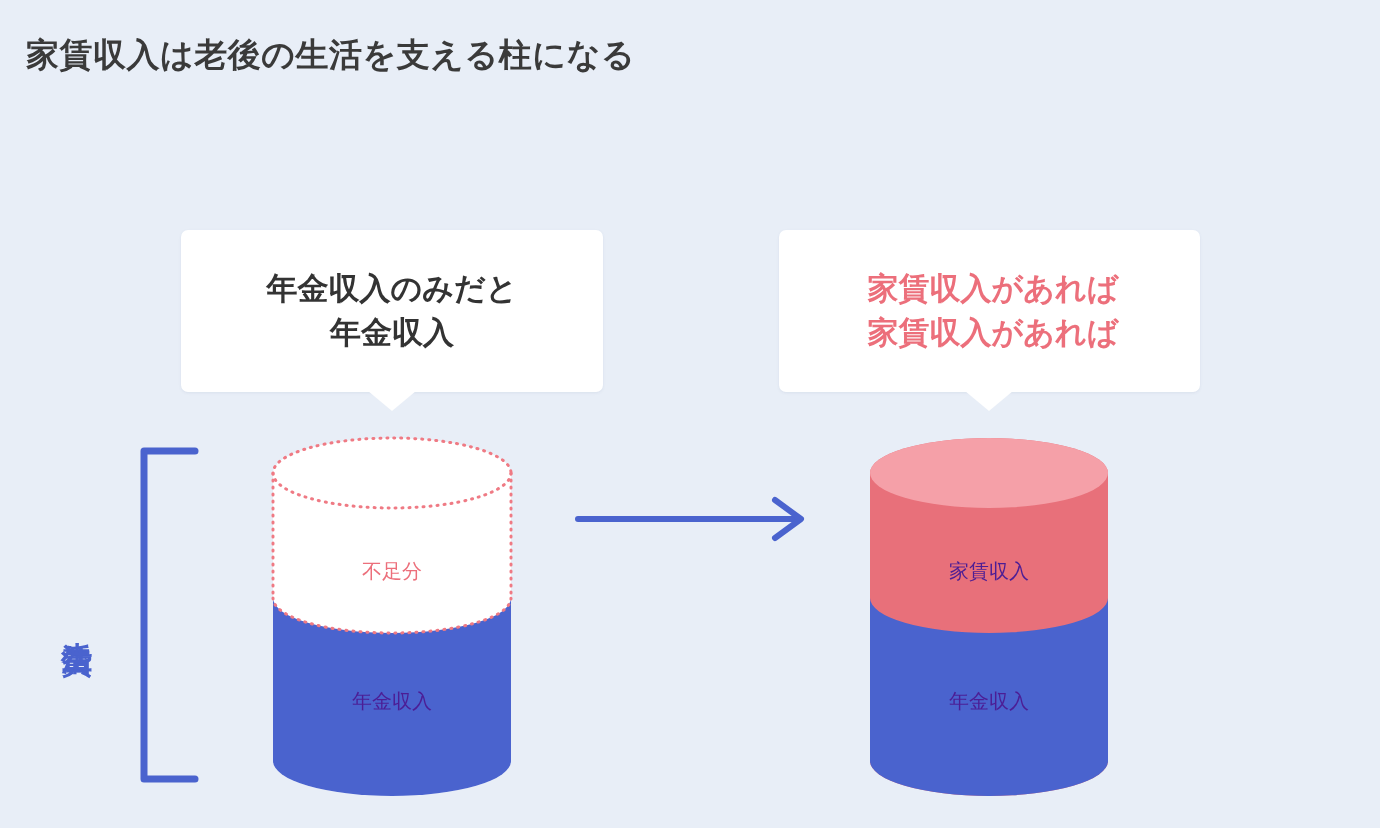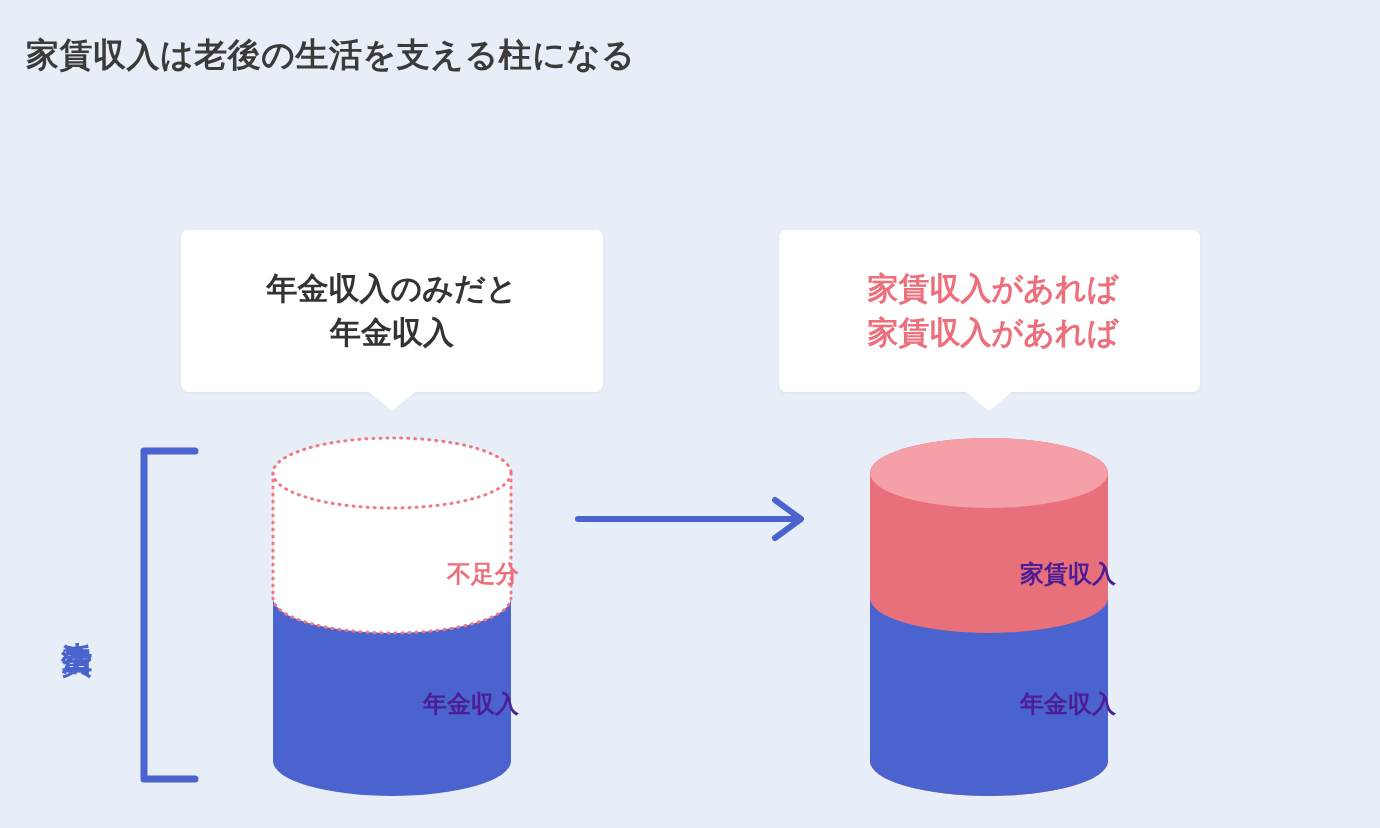--- a/index.html
+++ b/index.html
@@ -64,23 +64,23 @@
 
   
   .cylinder {
     position: absolute;
   }
   .cyl-svg { display: block; }
 
   .cyl-label {
     position: absolute;
     width: 100%;
-    text-align: right;
-    font-size: 24px;
-    font-weight: bold;
+    text-align: center;
+    font-size: 20px;
+    font-weight: normal;
     white-space: nowrap;
   }
   .label-white { color: #4c1d95; }
   .label-red   { color: #ec6f7b; }
 
   
   .arrow-wrap {
     position: absolute;
   }
 

